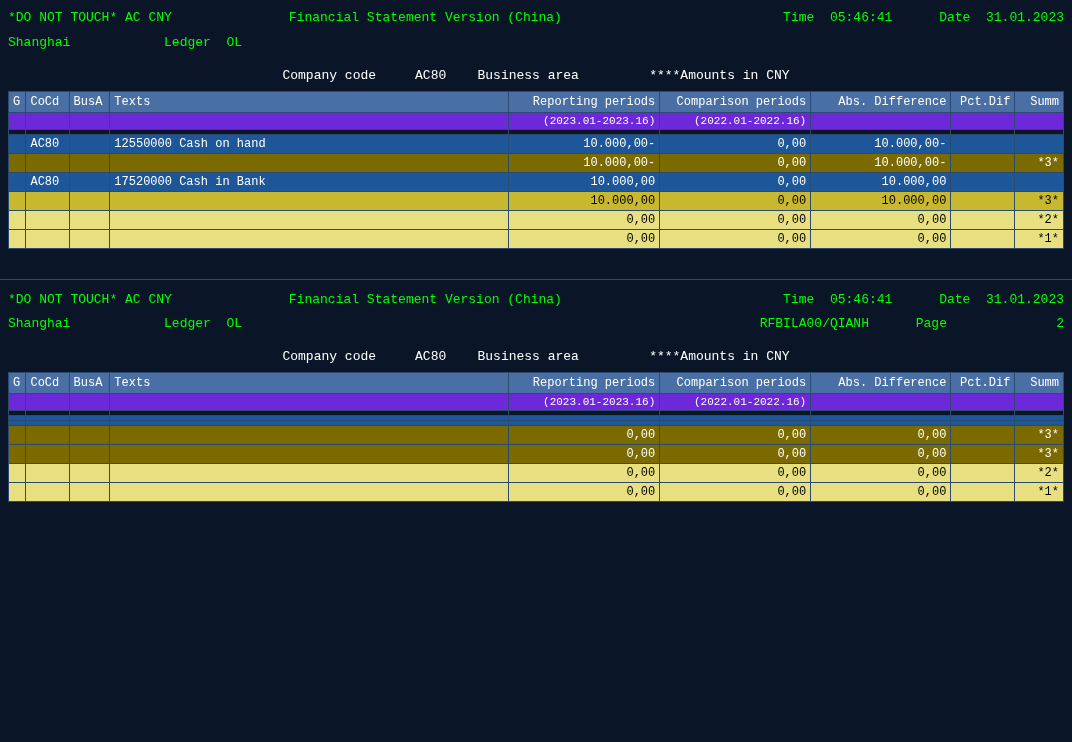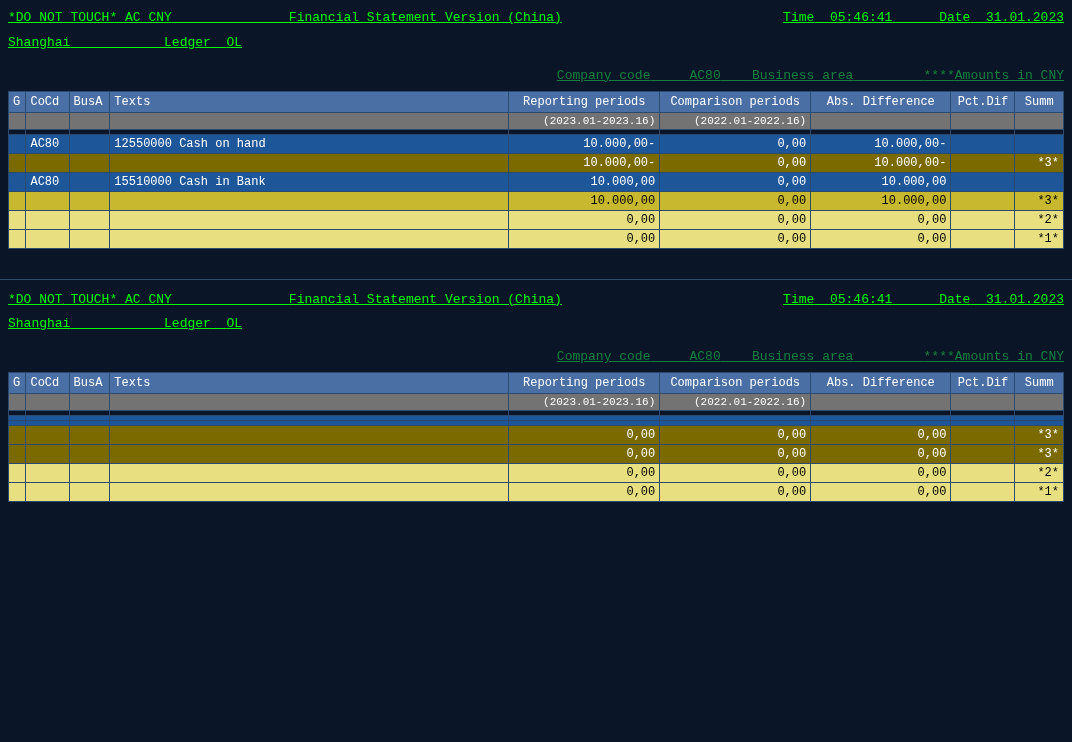--- a/index.html
+++ b/index.html
@@ -19,51 +19,49 @@
     .page-section {
       padding: 6px 8px 10px 8px;
     }
     .header-line {
       display: flex;
       justify-content: space-between;
       color: #00ff00;
       font-size: 13px;
       line-height: 1.6;
       padding: 2px 0;
-      text-decoration: underline;
     }
     .company-line {
-      color: #15803d;
+      color: #ffffff;
       font-size: 13px;
       margin: 4px 0 8px 0;
       display: flex;
-      justify-content: flex-end;
-      text-decoration: underline;
+      justify-content: center;
     }
 
     
     .report-table {
       width: 100%;
       border-collapse: collapse;
       font-size: 12px;
       font-family: 'Courier New', Courier, monospace;
     }
     .report-table th {
       background-color: #4a6fa5;
       color: #ffffff;
       text-align: left;
       padding: 3px 4px;
       border: 1px solid #2a4a70;
       font-weight: normal;
     }
     .report-table th.numeric {
-      text-align: center;
+      text-align: right;
     }
     .report-table .subheader td {
-      background-color: #737373;
+      background-color: #6d28d9;
       color: #ffffff;
       padding: 2px 4px;
       border: 1px solid #2a4a70;
       text-align: right;
       font-size: 11px;
     }
     .report-table .subheader td.left-col {
       text-align: left;
     }
     
@@ -215,21 +213,21 @@
             <td class="td-numeric">10.000,00-</td>
             <td class="td-numeric">0,00</td>
             <td class="td-numeric">10.000,00-</td>
             <td class="td-numeric"></td>
             <td class="td-numeric">*3*</td>
           </tr>
           <tr class="row-blue">
             <td class="td-left"></td>
             <td class="td-left">AC80</td>
             <td class="td-left"></td>
-            <td class="td-left">15510000    Cash in Bank</td>
+            <td class="td-left">17520000    Cash in Bank</td>
             <td class="td-numeric">10.000,00</td>
             <td class="td-numeric">0,00</td>
             <td class="td-numeric">10.000,00</td>
             <td class="td-numeric"></td>
             <td class="td-numeric"></td>
           </tr>
           <tr class="row-light-gold">
             <td class="td-left"></td>
             <td class="td-left"></td>
             <td class="td-left"></td>
@@ -280,20 +278,27 @@
         <span>Date</span>
         &nbsp;<span>31.01.2023</span>
       </div>
     </div>
     <div class="header-line">
       <div>
         <span>Shanghai</span>
         &nbsp;&nbsp;&nbsp;&nbsp;&nbsp;&nbsp;&nbsp;&nbsp;&nbsp;&nbsp;
         <span>Ledger</span>
         &nbsp;<span>OL</span>
+      </div>
+      <div>
+        <span>RFBILA00/QIANH</span>
+        &nbsp;&nbsp;&nbsp;&nbsp;
+        <span>Page</span>
+        &nbsp;&nbsp;&nbsp;&nbsp;&nbsp;&nbsp;&nbsp;&nbsp;&nbsp;&nbsp;&nbsp;&nbsp;
+        <span>2</span>
       </div>
     </div>
     <div style="height:8px;"></div>
     <div class="company-line">
       <div>
         <span>Company code</span>
         &nbsp;&nbsp;&nbsp;
         <span>AC80</span>
         &nbsp;&nbsp;
         <span>Business area</span>

